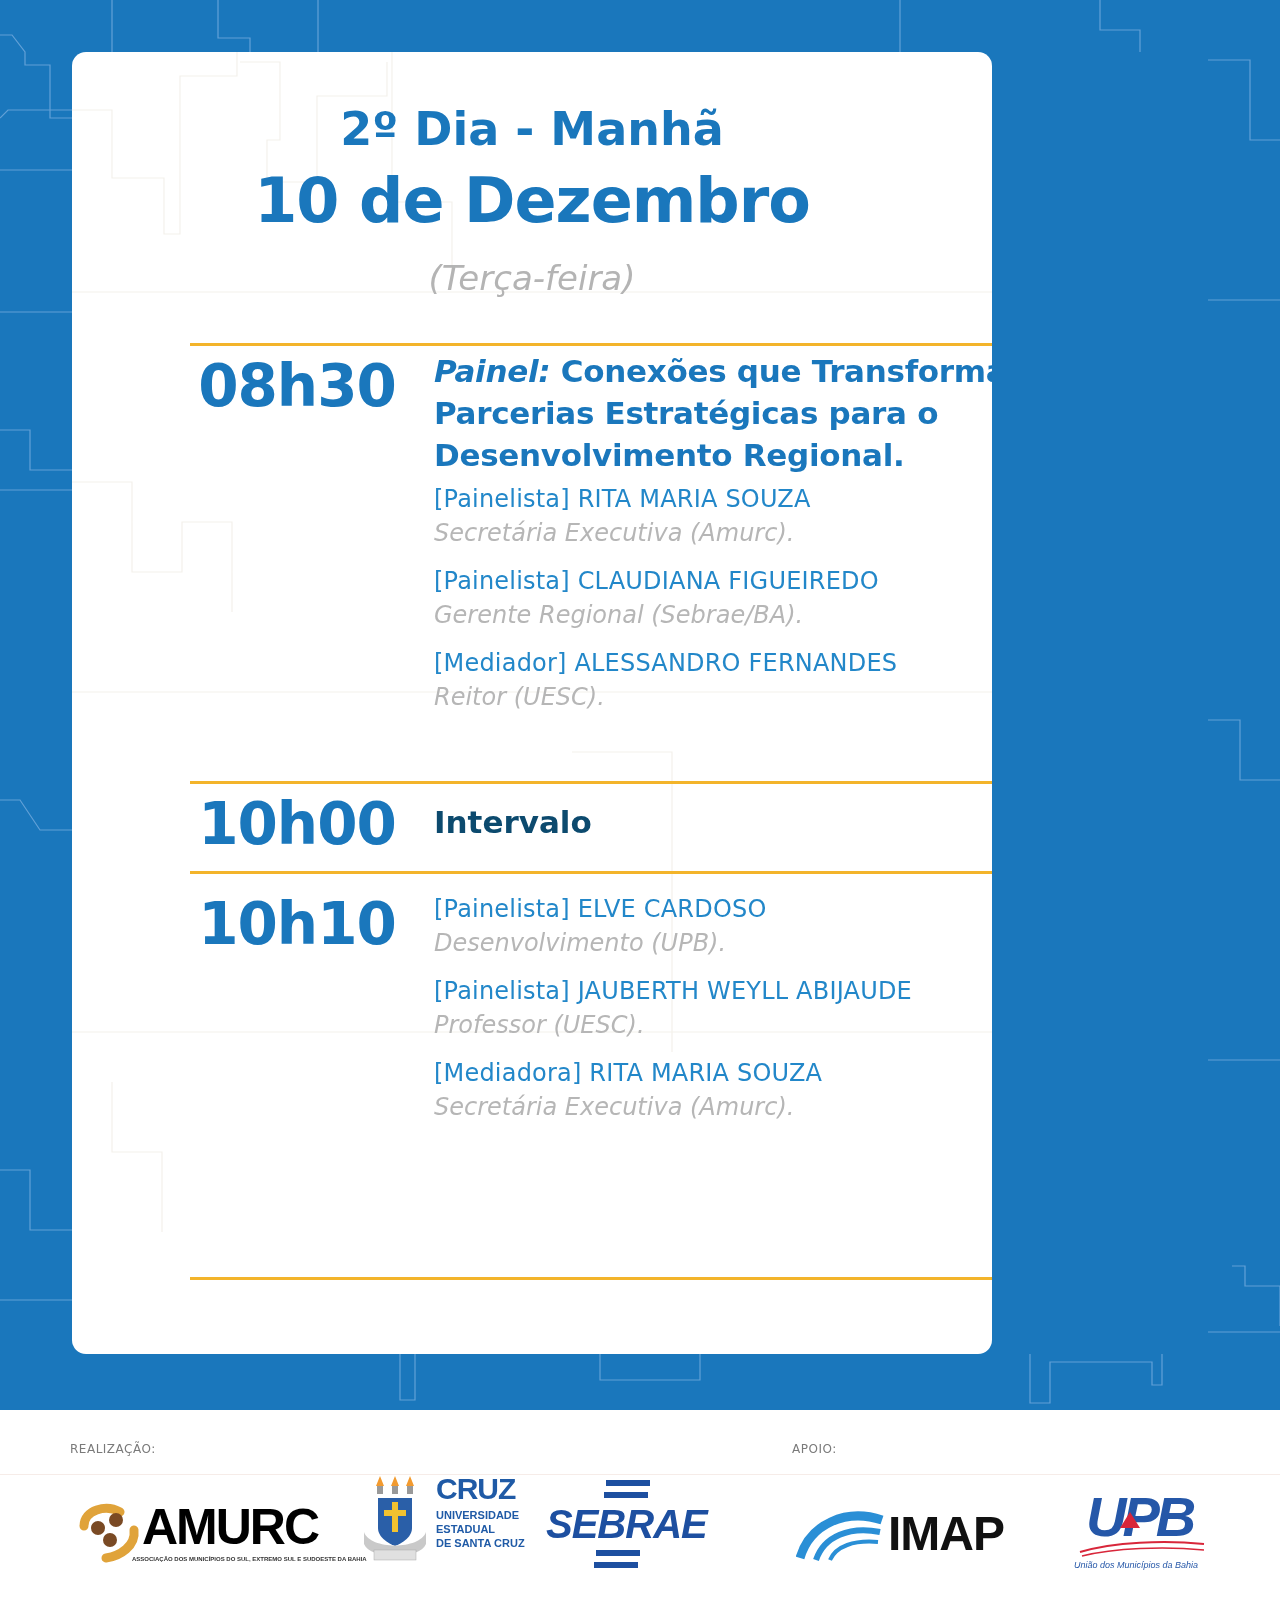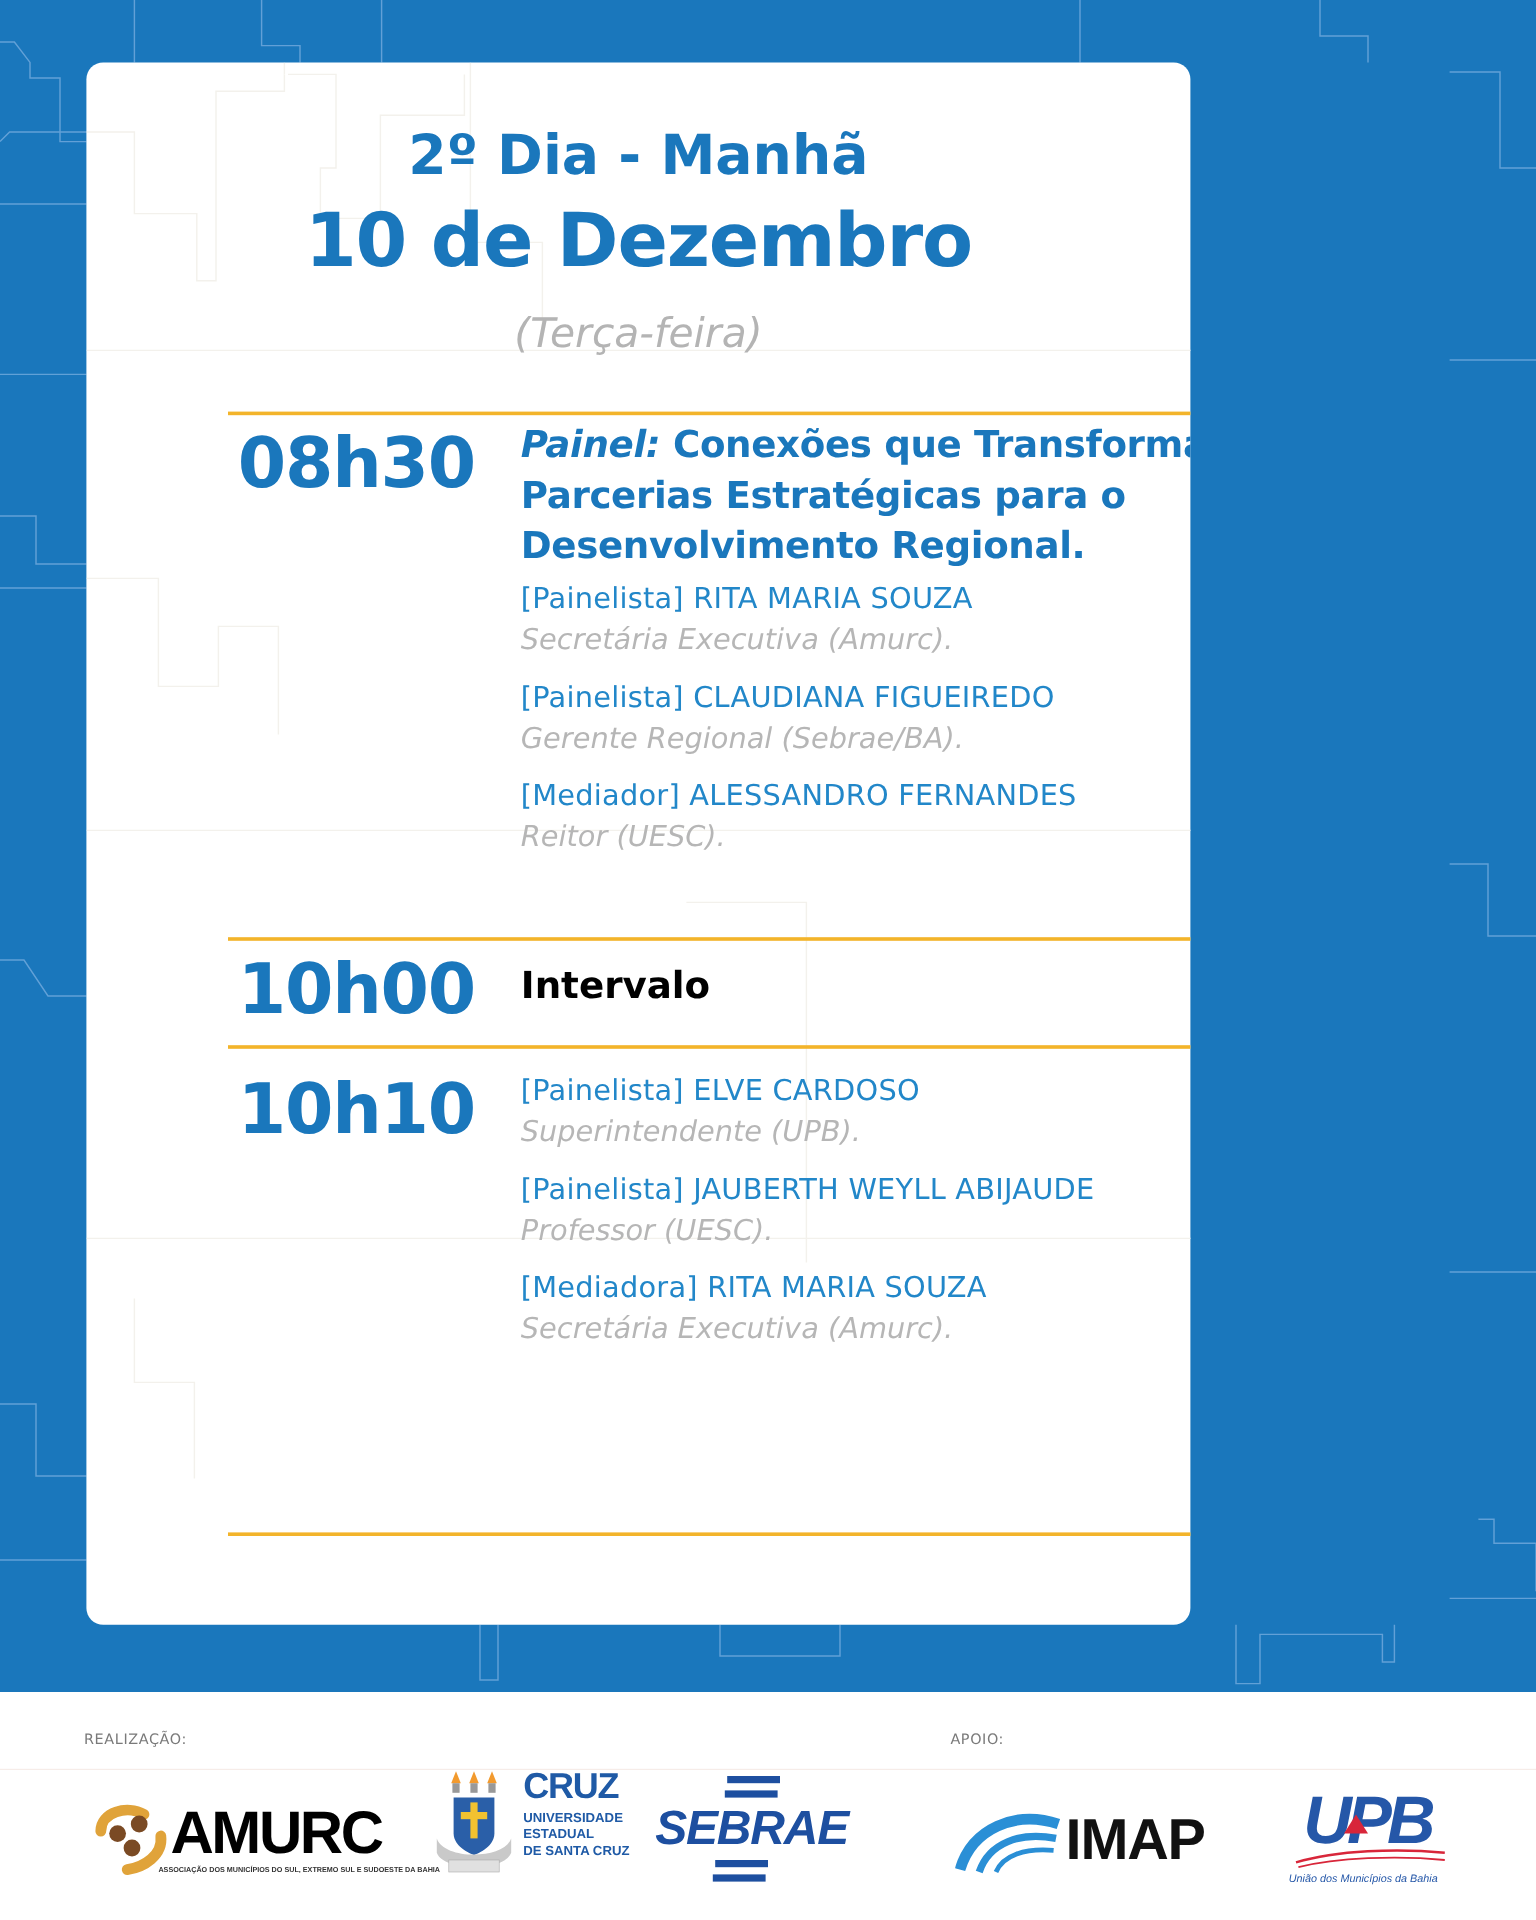--- a/index.html
+++ b/index.html
@@ -40,21 +40,21 @@
   }
   .block { position: absolute; left: 362px; width: 640px; }
   .panel-title {
     font-size: 31px; font-weight: bold; color: #1a77bc; line-height: 42px; letter-spacing: -0.3px;
   }
   .panel-title .label { font-style: italic; }
   .person { margin-top: 6px; }
   .person + .person { margin-top: 14px; }
   .person-name { font-size: 24px; color: #2287c9; line-height: 34px; letter-spacing: 0.2px; }
   .person-role { font-size: 24px; font-style: italic; color: #b6b6b6; line-height: 34px; }
-  .interval { font-size: 31px; font-weight: bold; color: #000000; }
+  .interval { font-size: 31px; font-weight: bold; color: #0c4a6e; }
 
   .footer { position: absolute; left: 0; top: 1410px; width: 1280px; height: 190px; background: #fff; }
   .footer-label { position: absolute; top: 32px; font-size: 12px; color: #7a7a7a; letter-spacing: 0.5px; }
   .footer-line { position: absolute; left: 0; top: 64px; width: 1280px; height: 1px; background: #f6ece8; }
   .logo { position: absolute; }
 
   .amurc-text { position: absolute; left: 66px; top: 6px; font-size: 50px; font-weight: bold; color: #000000; font-family: "Liberation Sans", sans-serif; letter-spacing: -2px; }
   .amurc-sub { position: absolute; left: 56px; top: 64px; font-size: 6px; color: #333; white-space: nowrap; font-family: "Liberation Sans", sans-serif; font-weight: bold; }
 
   .uesc-title { position: absolute; left: 76px; top: 0px; font-size: 30px; font-weight: bold; color: #1f5aa6; font-family: "Liberation Sans", sans-serif; letter-spacing: -1px; }
@@ -151,21 +151,21 @@
   <div class="block" style="top:752px;">
     <div class="interval">Intervalo</div>
   </div>
 
   <div class="rule" style="top:819px;"></div>
 
   <div class="time" style="top:838px;">10h10</div>
   <div class="block" style="top:834px;">
     <div class="person">
       <div class="person-name">[Painelista] ELVE CARDOSO</div>
-      <div class="person-role">Superintendente (UPB).</div>
+      <div class="person-role">Desenvolvimento (UPB).</div>
     </div>
     <div class="person">
       <div class="person-name">[Painelista] JAUBERTH WEYLL ABIJAUDE</div>
       <div class="person-role">Professor (UESC).</div>
     </div>
     <div class="person">
       <div class="person-name">[Mediadora] RITA MARIA SOUZA</div>
       <div class="person-role">Secretária Executiva (Amurc).</div>
     </div>
   </div>

